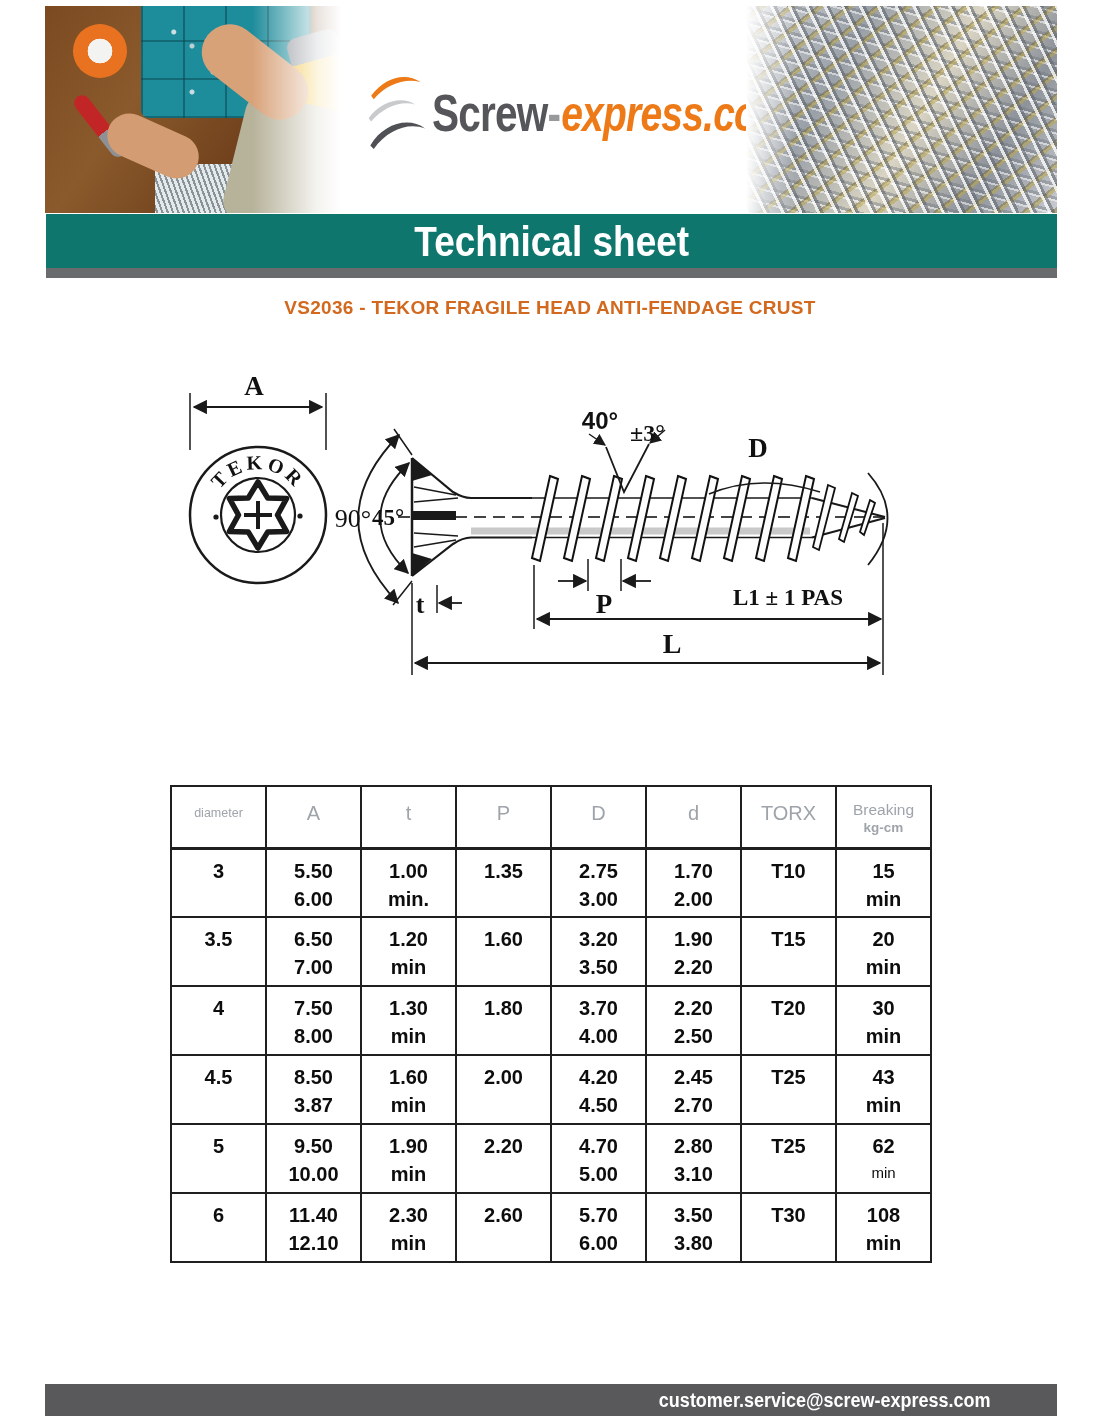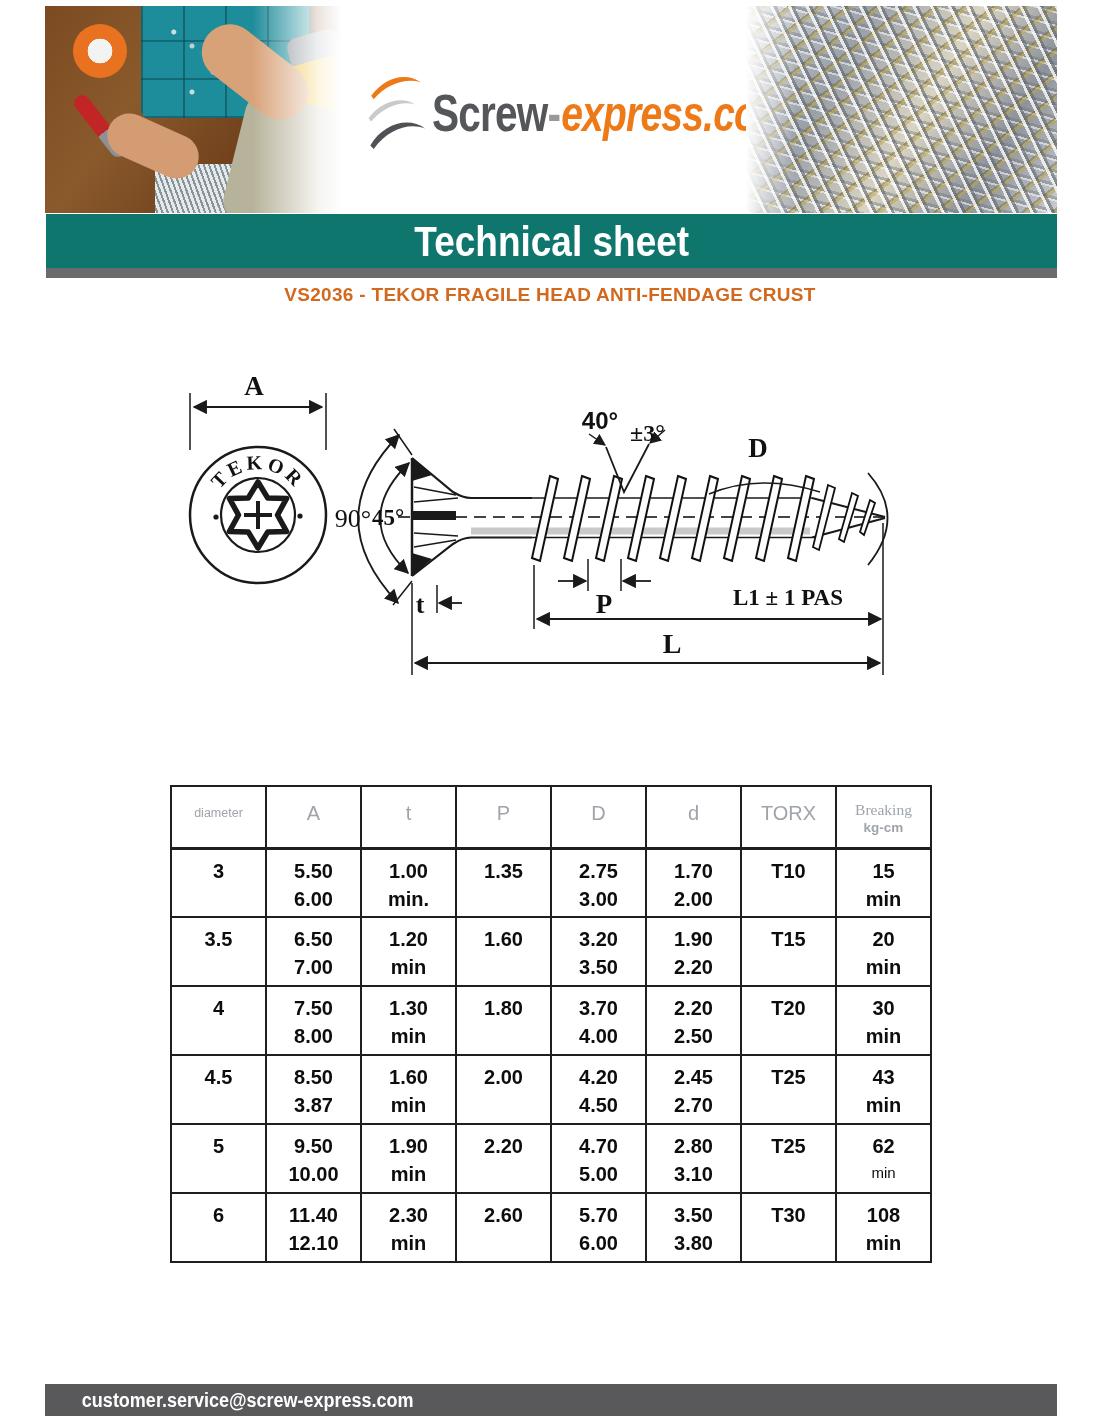--- a/index.html
+++ b/index.html
@@ -98,21 +98,21 @@
     background:#0f766e; display:flex; align-items:center; justify-content:center;
   }
   .banner span {
     display:inline-block; color:#ffffff; font-size:43px; font-weight:800;
     transform:scaleX(.86); letter-spacing:0;
   }
   .banner-strip { position:absolute; left:46px; top:268px; width:1011px; height:10px; background:#6a6b6d; }
 
   
   .title1 {
-    position:absolute; left:0; top:284px; width:100%; text-align:center;
+    position:absolute; left:0; top:297px; width:100%; text-align:center;
     color:#d2691e; font-size:19px; font-weight:bold; letter-spacing:.3px;
   }
   .title2 {
     position:absolute; left:0; top:315px; width:100%; text-align:center;
     color:#d2691e; font-size:18px; font-weight:bold; letter-spacing:.3px;
   }
 
   
   .drawing { position:absolute; left:160px; top:345px; width:780px; height:390px; }
   .drawing svg { width:100%; height:100%; }
@@ -128,30 +128,30 @@
   }
   .spec-table col { width:95px; }
   .spec-table th, .spec-table td {
     border:2.5px solid #1f1f1f; text-align:center; vertical-align:top; padding:0;
   }
   .spec-table thead tr { height:62px; }
   .spec-table thead th { border-bottom-width:3px; font-weight:normal; color:#9fa4aa; }
   .spec-table tbody tr { height:69px; }
   .h-small { font-size:12.5px; padding-top:19px; }
   .h-main  { font-size:20px; padding-top:15px; line-height:22px; }
-  .h-b1 { font-size:15.5px; padding-top:13px; line-height:19px;font-family:Liberation Serif, serif; }
+  .h-b1 { font-size:15.5px; padding-top:13px; line-height:19px; }
   .h-b2 { font-size:13.5px; line-height:17px;font-weight:bold; }
   .spec-table td { padding-top:7px; }
   .cell-line { font-size:20px; font-weight:bold; line-height:28px; color:#0d0d0d; }
   .cell-line.small-min { font-size:15px; font-weight:normal; line-height:26px; }
 
   
   .footer-bar {
     position:absolute; left:45px; top:1384px; width:1012px; height:32px;
-    background:#59595b; display:flex; align-items:center; 
+    background:#59595b; display:flex; align-items:center; justify-content:flex-end;
     padding-right:66px;
   }
   .footer-bar span {
     display:inline-block; color:#ffffff; font-size:20px; font-weight:800; transform:scaleX(.9);
     transform-origin:right center;
   }
 </style>
 </head>
 <body>
 

